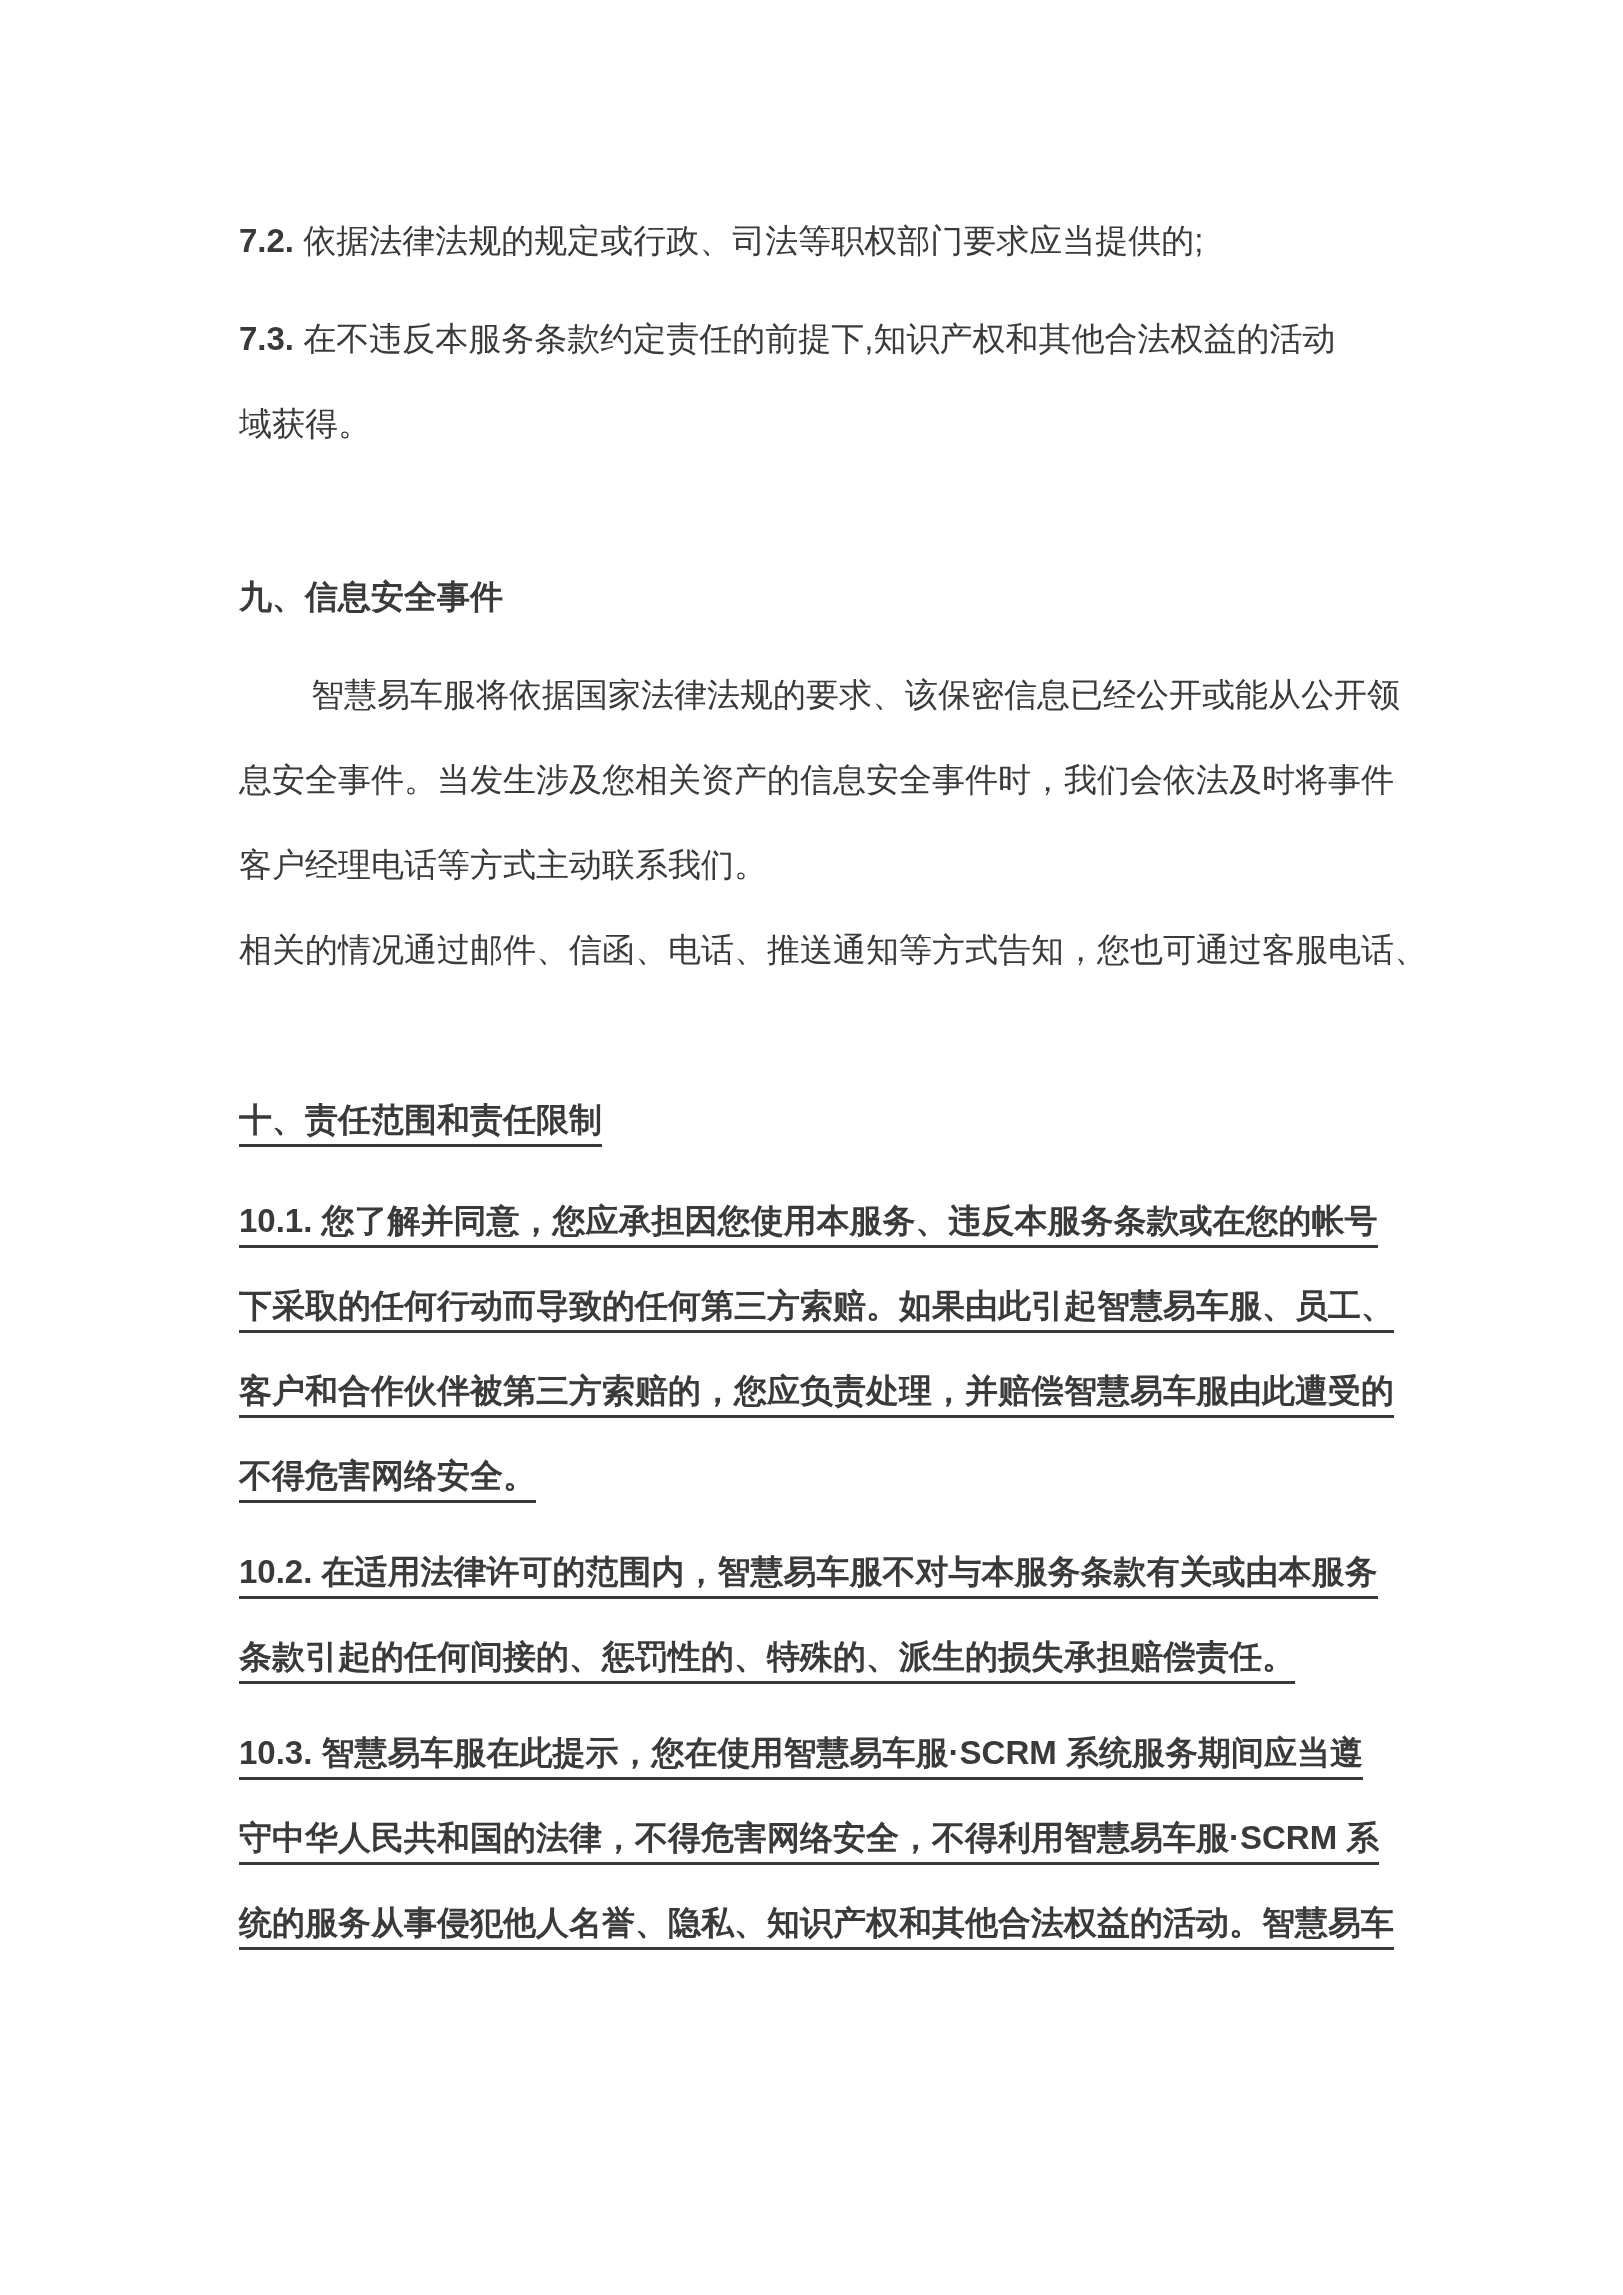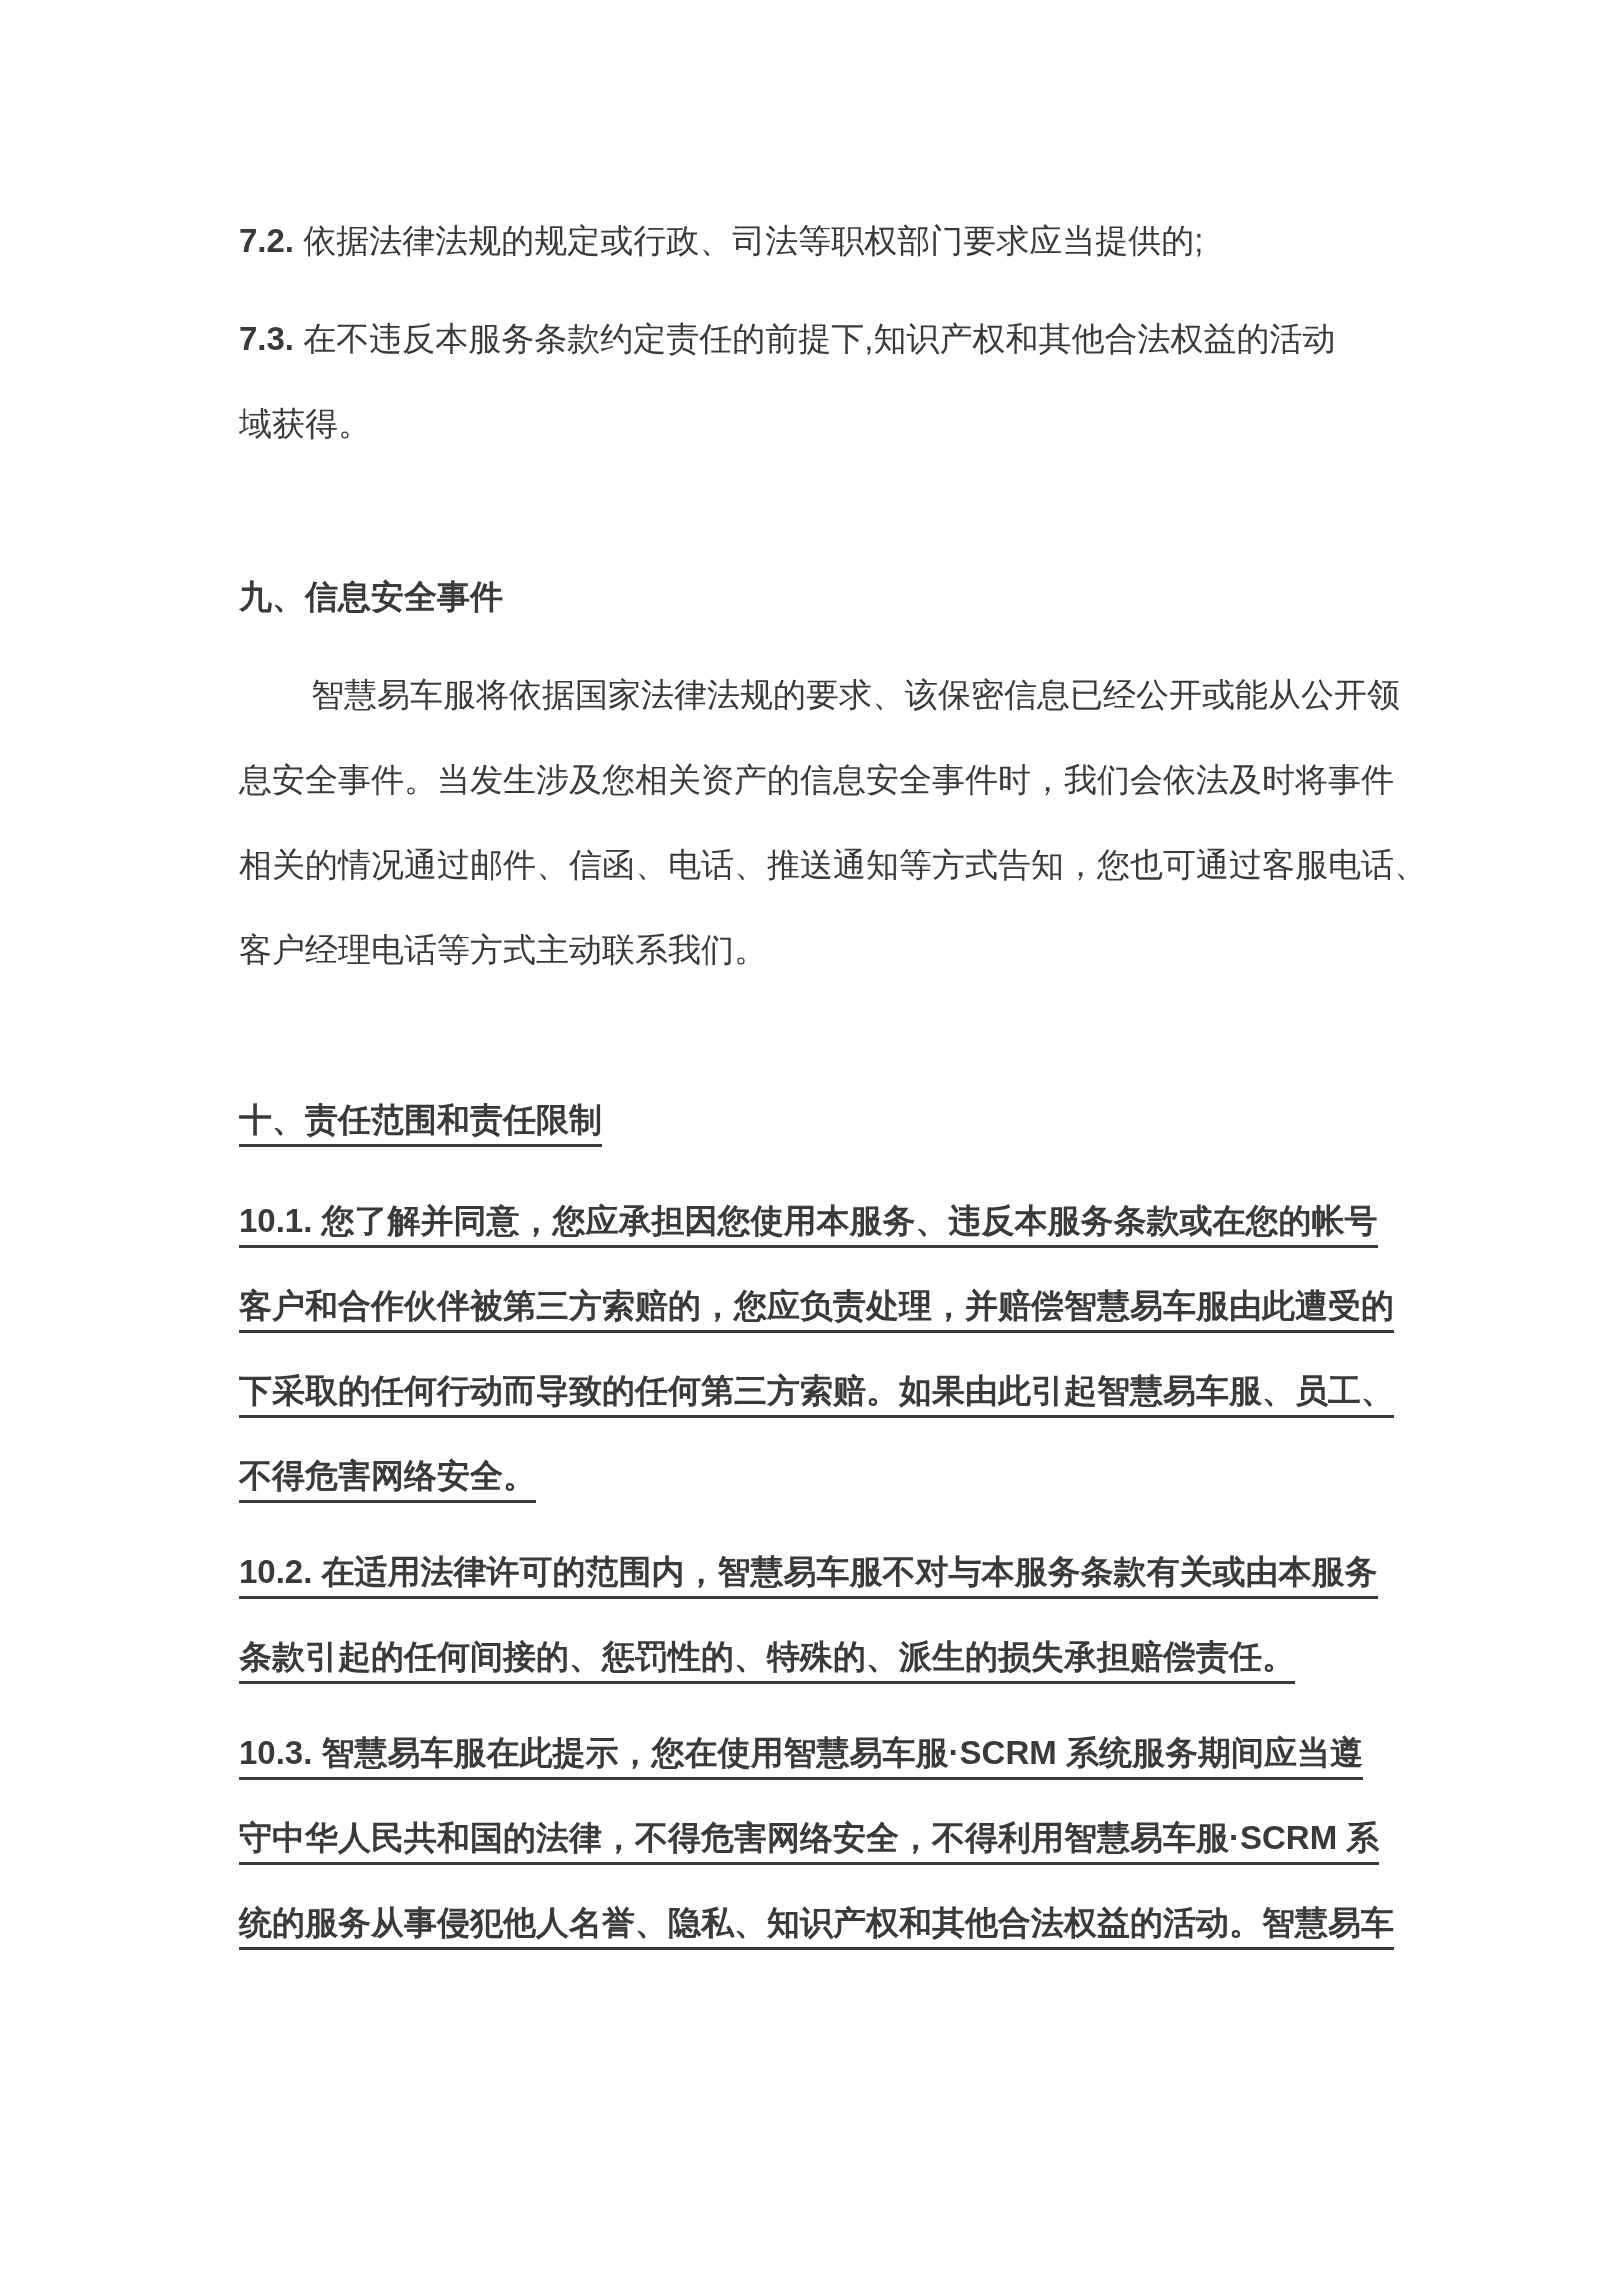--- a/index.html
+++ b/index.html
@@ -55,32 +55,32 @@
       <div class="line">域获得。</div>
     </div>
 
     <div class="para bold" id="h9">
       <div class="line">九、信息安全事件</div>
     </div>
 
     <div class="para" id="p9">
       <div class="line indent">智慧易车服将依据国家法律法规的要求、该保密信息已经公开或能从公开领</div>
       <div class="line">息安全事件。当发生涉及您相关资产的信息安全事件时，我们会依法及时将事件</div>
+      <div class="line">客户经理电话等方式主动联系我们。</div>
       <div class="line">相关的情况通过邮件、信函、电话、推送通知等方式告知，您也可通过客服电话、</div>
-      <div class="line">客户经理电话等方式主动联系我们。</div>
     </div>
 
     <div class="para bold" id="h10">
       <div class="line"><span class="u">十、责任范围和责任限制</span></div>
     </div>
 
     <div class="para bold" id="p101">
       <div class="line"><span class="u">10.1. 您了解并同意，您应承担因您使用本服务、违反本服务条款或在您的帐号</span></div>
+      <div class="line"><span class="u">下采取的任何行动而导致的任何第三方索赔。如果由此引起智慧易车服、员工、</span></div>
       <div class="line"><span class="u">客户和合作伙伴被第三方索赔的，您应负责处理，并赔偿智慧易车服由此遭受的</span></div>
-      <div class="line"><span class="u">下采取的任何行动而导致的任何第三方索赔。如果由此引起智慧易车服、员工、</span></div>
       <div class="line"><span class="u">不得危害网络安全。</span></div>
     </div>
 
     <div class="para bold" id="p102">
       <div class="line"><span class="u">10.2. 在适用法律许可的范围内，智慧易车服不对与本服务条款有关或由本服务</span></div>
       <div class="line"><span class="u">条款引起的任何间接的、惩罚性的、特殊的、派生的损失承担赔偿责任。</span></div>
     </div>
 
     <div class="para bold" id="p103">
       <div class="line"><span class="u">10.3. 智慧易车服在此提示，您在使用智慧易车服·SCRM 系统服务期间应当遵</span></div>

